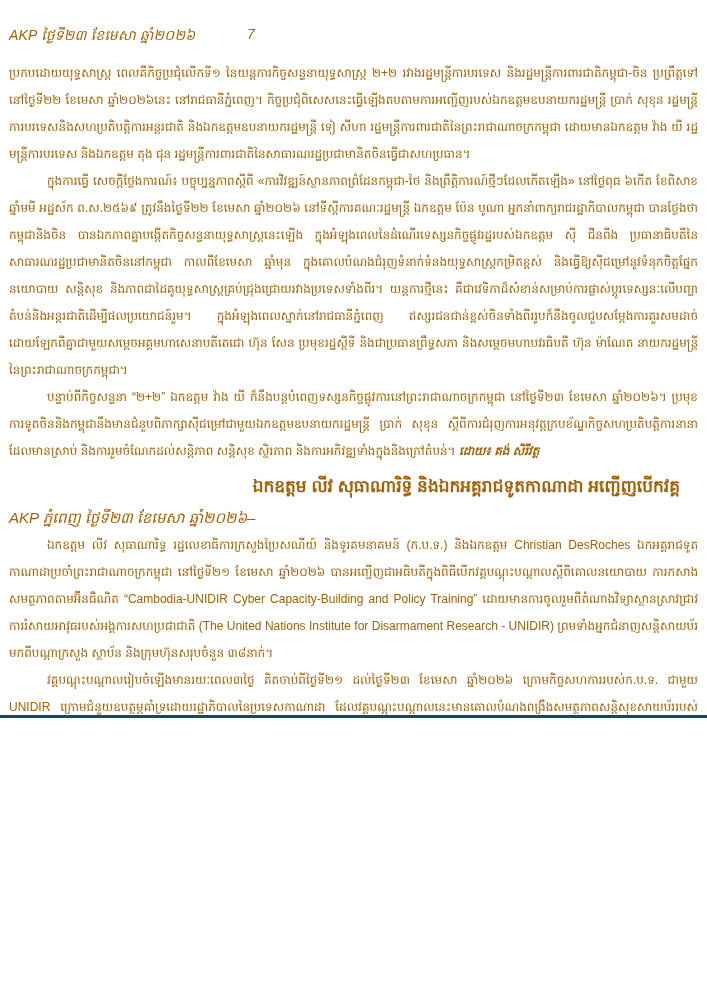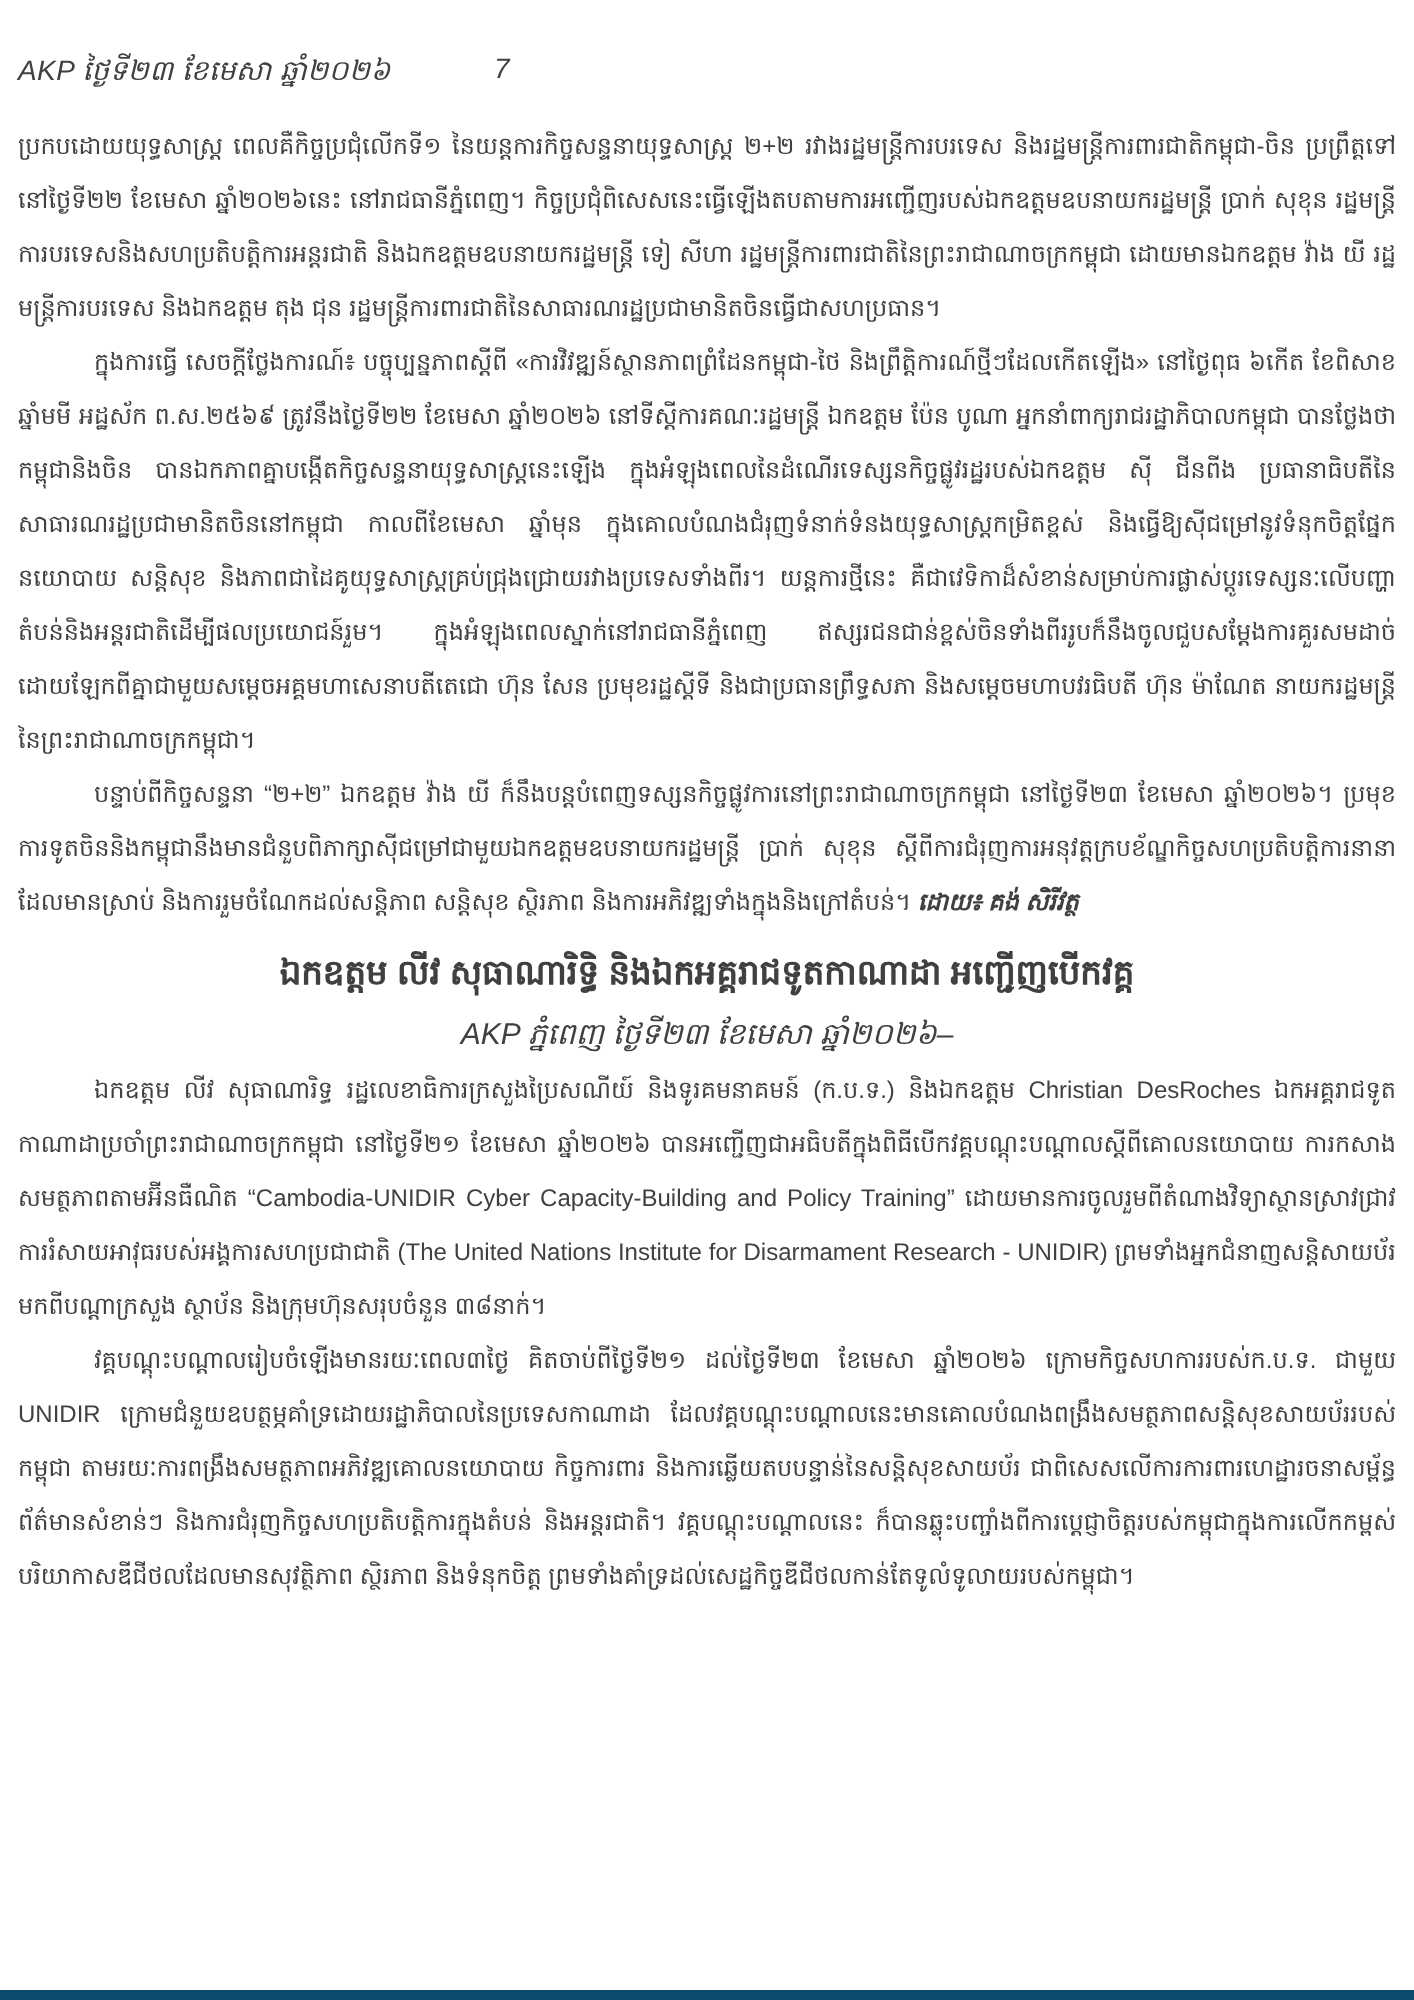--- a/index.html
+++ b/index.html
@@ -3,28 +3,28 @@
 <meta charset="utf-8">
 <style>
   * { box-sizing: border-box; }
   html, body {
     margin: 0;
     padding: 0;
     background: #ffffff;
   }
   .page {
     width: 707px;
-    height: 1000px;
+    height: 718px;
     background: #ffffff;
-    color: #404040;
+    color: #a16207;
     padding: 26px 9px 0 9px;
     font-family: "Liberation Sans", sans-serif;
     position: relative;
     overflow: hidden;
-    border-bottom: 5px solid #0c4a6e;
+    border-bottom: 3px solid #0c4a6e;
   }
   .header-row {
     position: relative;
     height: 26px;
     margin-bottom: 8px;
   }
   .masthead {
     position: absolute;
     left: 0;
     top: 0;
@@ -52,27 +52,26 @@
     white-space: nowrap;
     margin-top: 18px;
   }
   .headline {
     text-align: center;
     font-weight: bold;
     font-size: 17px;
     line-height: 29px;
     margin: 7px 18px 3px 18px;
   }
-  .headline .hl-line { display: block; }
+  .headline .hl-line { display: block; text-align: right; }
   .dateline {
     font-style: italic;
     font-size: 15px;
     line-height: 27px;
     margin: 2px 0 1px 0;
-    text-align: center;
   }
 </style>
 </head>
 <body>
 
 <div class="page">
 
   <div class="header-row">
     <span class="masthead">AKP ថ្ងៃទី២៣ ខែមេសា ឆ្នាំ២០២៦</span>
     <span class="page-number">7</span>

